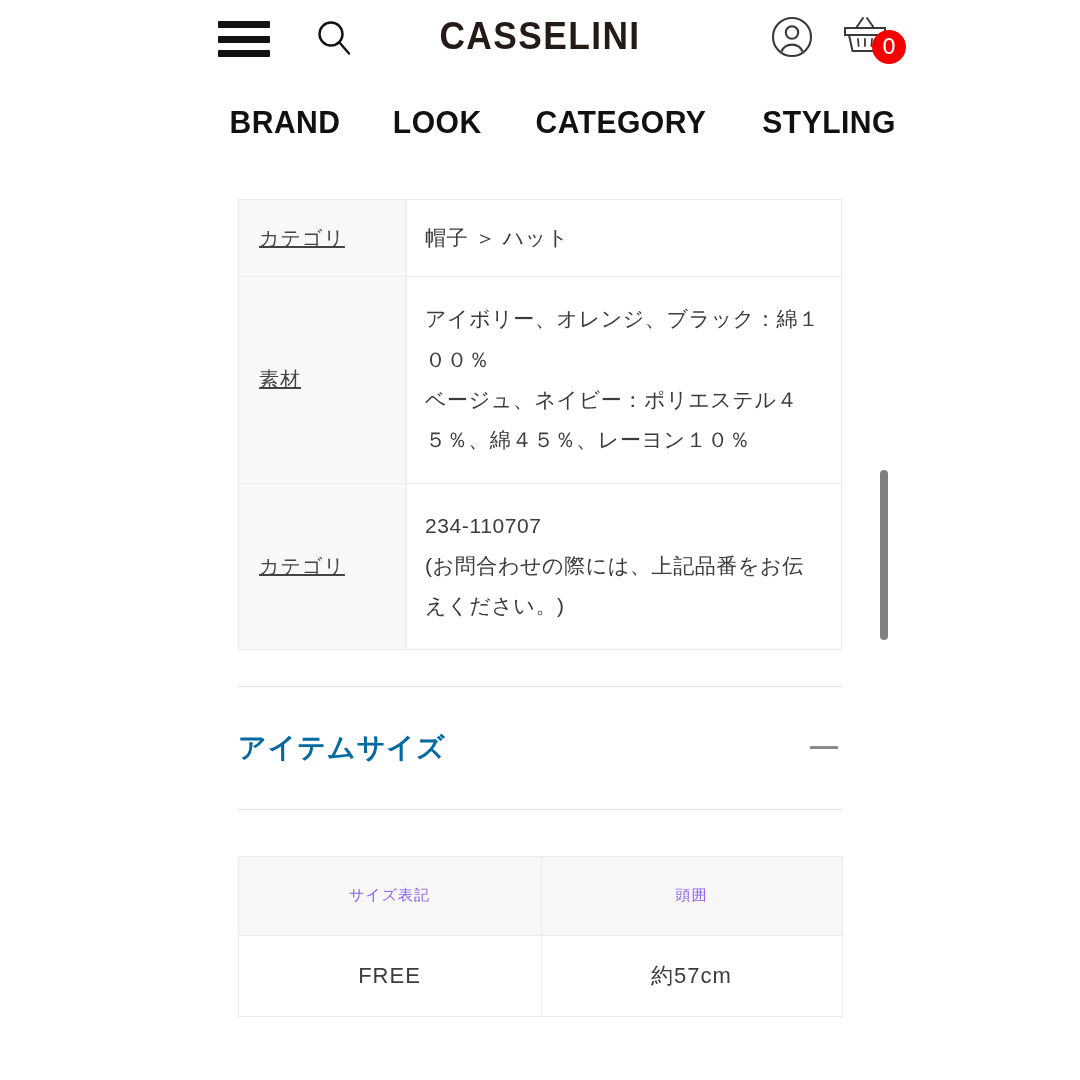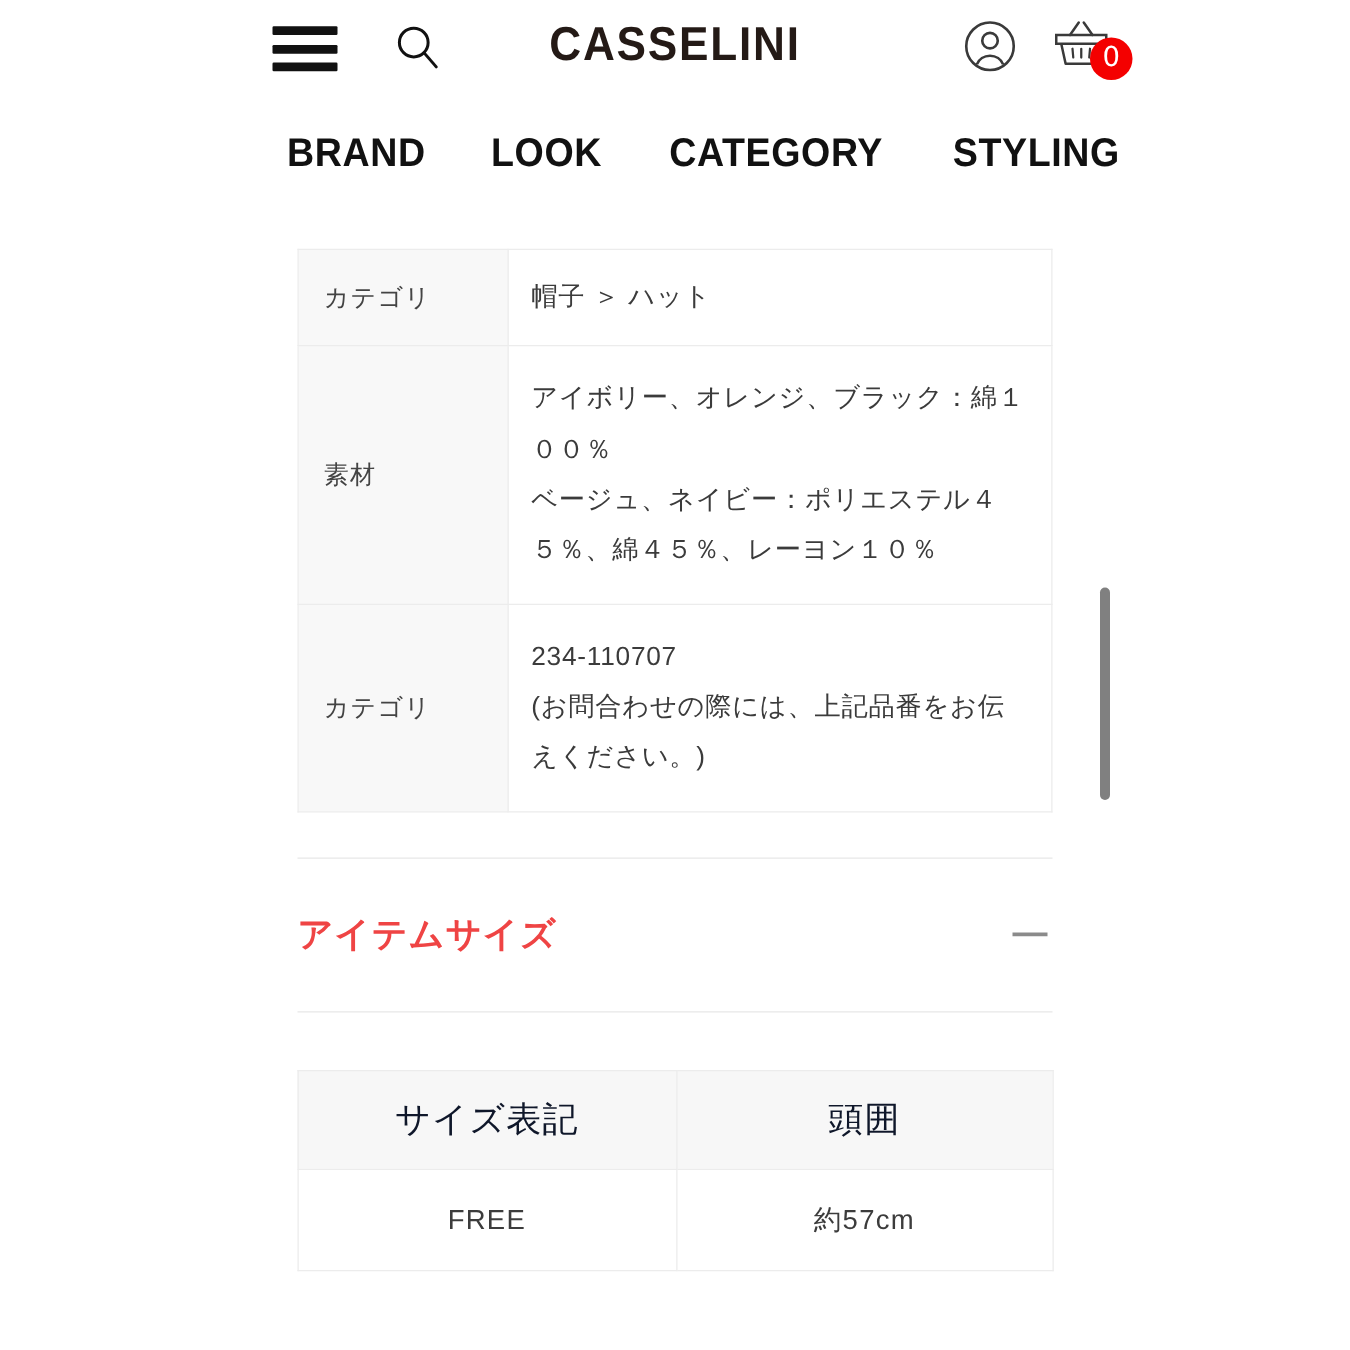--- a/index.html
+++ b/index.html
@@ -144,20 +144,21 @@
     font-weight: normal;
   }
   .spec-table th {
     width: 147px;
     background: #f8f8f8;
     color: #444444;
     font-size: 20px;
     text-align: left;
     padding: 14px 0 14px 20px;
     letter-spacing: 1px;
+    text-decoration: underline;
   }
   .spec-table td {
     background: #ffffff;
     color: #3b3b3b;
     font-size: 21px;
     padding: 18px 18px 18px 18px;
     line-height: 1.92;
     letter-spacing: 0.6px;
   }
   .spec-table td.tall { padding-top: 22px; padding-bottom: 22px; }
@@ -175,44 +176,44 @@
   .acc-head {
     height: 122px;
     display: flex;
     align-items: center;
     justify-content: space-between;
     cursor: pointer;
   }
   .acc-title {
     font-size: 28px;
     font-weight: bold;
-    color: #ef4444;
+    color: #0369a1;
     letter-spacing: 1px;
   }
   .acc-minus {
     width: 28px;
     height: 3px;
     background: #8b8b8b;
     margin-right: 4px;
   }
 
   
   .size-table {
     width: 604px;
     margin: 46px auto 0 auto;
     border-collapse: collapse;
     border: 1px solid #ececec;
     table-layout: fixed;
   }
   .size-table th {
     background: #f7f7f7;
     border: 1px solid #ececec;
-    font-size: 28px;
+    font-size: 15px;
     font-weight: normal;
-    color: #0f172a;
+    color: #8b5cf6;
     text-align: center;
     height: 76px;
     letter-spacing: 1px;
   }
   .size-table td {
     background: #ffffff;
     border: 1px solid #ececec;
     font-size: 22px;
     color: #3c3c3c;
     text-align: center;

